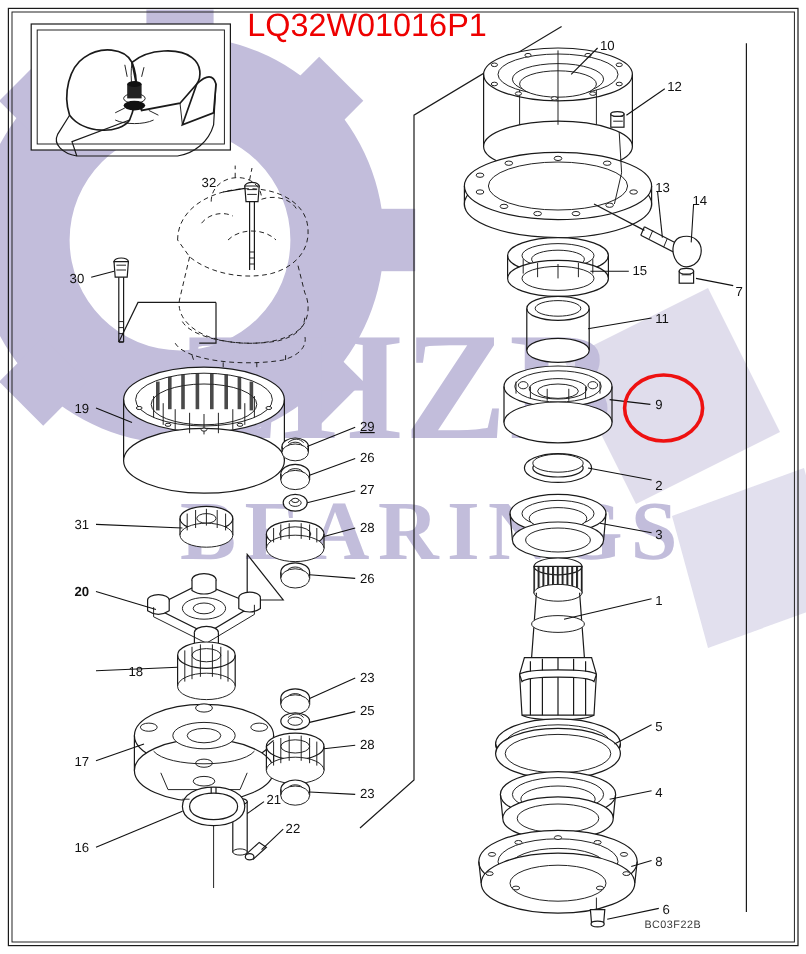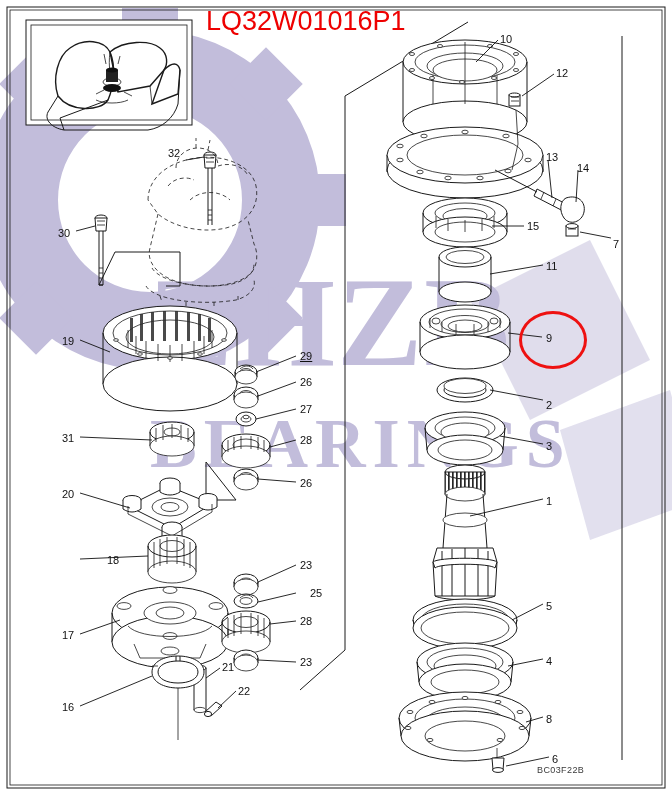--- a/index.html
+++ b/index.html
@@ -559,24 +559,24 @@
   <div id="callouts">
       <div class="cal" style="left: 168px; top: 148px;">32</div>
       <div class="cal" style="left: 58px; top: 228px;">30</div>
       <div class="cal" style="left: 62px; top: 336px;">19</div>
       <div class="cal" style="left: 300px; top: 351px; text-decoration: underline;">29</div>
       <div class="cal" style="left: 300px; top: 377px;">26</div>
       <div class="cal" style="left: 300px; top: 404px;">27</div>
       <div class="cal" style="left: 62px; top: 433px;">31</div>
       <div class="cal" style="left: 300px; top: 435px;">28</div>
       <div class="cal" style="left: 300px; top: 478px;">26</div>
-      <div class="cal" style="left: 62px; top: 489px;">20</div>
+      <div class="cal" style="left: 62px; top: 489px; font-weight: bold;">20</div>
       <div class="cal" style="left: 62px; top: 555px; margin-left: 45px;">18</div>
       <div class="cal" style="left: 300px; top: 560px;">23</div>
-      <div class="cal" style="left: 300px; top: 588px; margin-left: 10px;">25</div>
+      <div class="cal" style="left: 300px; top: 588px;">25</div>
       <div class="cal" style="left: 300px; top: 616px;">28</div>
       <div class="cal" style="left: 62px; top: 630px;">17</div>
       <div class="cal" style="left: 300px; top: 657px;">23</div>
       <div class="cal" style="left: 222px; top: 662px;">21</div>
       <div class="cal" style="left: 238px; top: 686px;">22</div>
       <div class="cal" style="left: 62px; top: 702px;">16</div>
       <div class="cal" style="left: 500px; top: 34px; text-align: right;">10</div>
       <div class="cal" style="left: 556px; top: 68px; text-align: center;">12</div>
       <div class="cal" style="left: 546px; top: 152px;">13</div>
       <div class="cal" style="left: 577px; top: 163px;">14</div>

